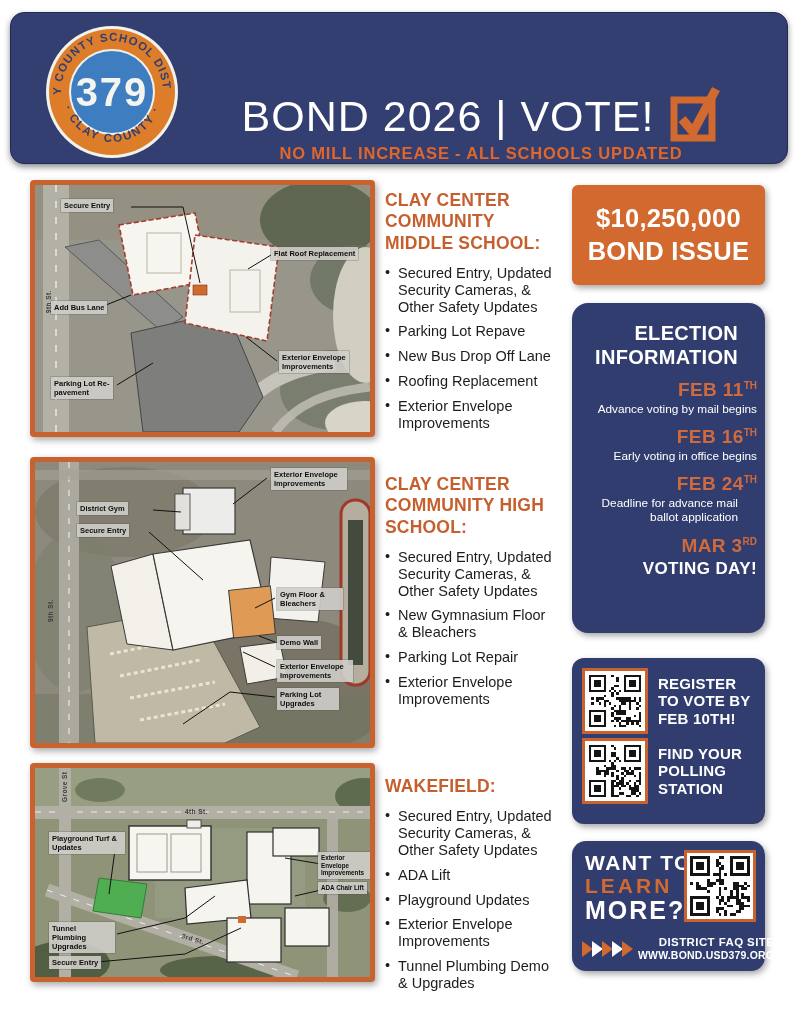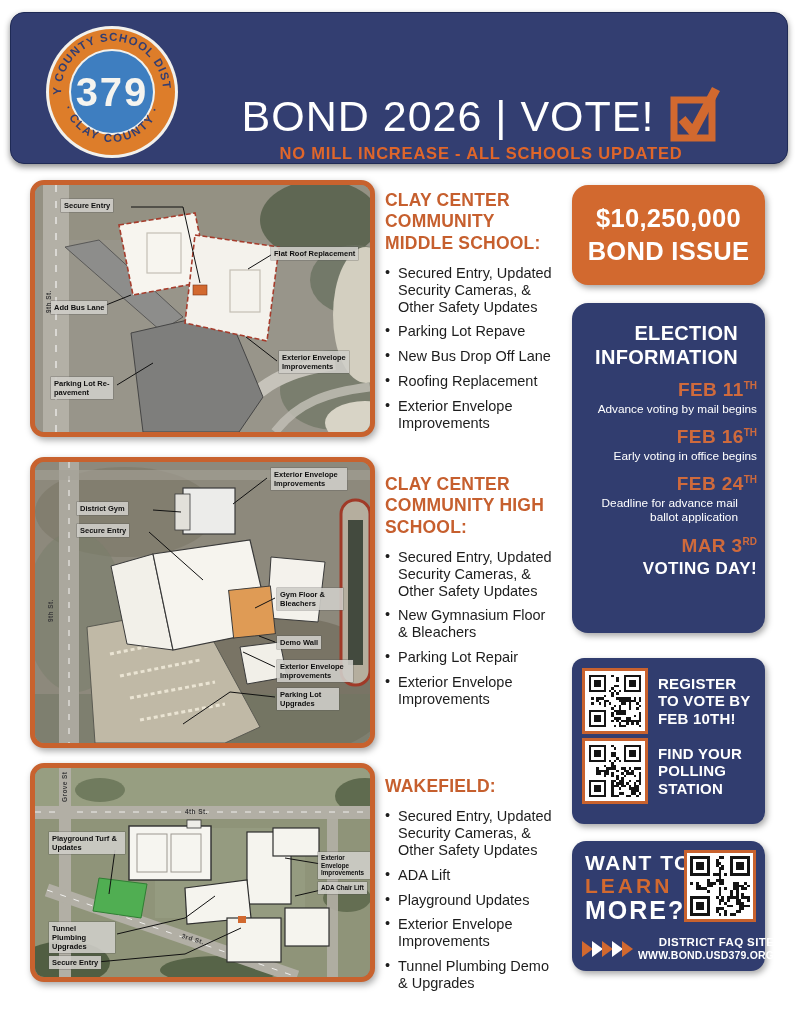--- a/index.html
+++ b/index.html
@@ -14,21 +14,21 @@
              font-size:45px;font-weight:bold;letter-spacing:1px;white-space:nowrap;}
   .hdr-sub{position:absolute;left:178px;right:14px;top:74px;height:58px;display:flex;
            align-items:center;justify-content:center;gap:14px;color:#fff;text-align:right;}
   .hdr-sub .sub-text{font-size:43px;font-weight:normal;letter-spacing:1px;white-space:nowrap;}
   .hdr-sub svg{margin-top:-6px;}
   .hdr-tag{position:absolute;left:178px;right:14px;top:131px;text-align:center;color:#e0662a;
            font-size:16.5px;font-weight:bold;letter-spacing:.8px;white-space:nowrap;}
 
   
   .map{position:absolute;left:30px;width:345px;box-sizing:border-box;border:5px solid #c8622e;
-       border-radius:14px;overflow:hidden;box-shadow:2px 3px 7px rgba(0,0,0,.35);background:#8f8c80;}
+       border-radius:4px;overflow:hidden;box-shadow:2px 3px 7px rgba(0,0,0,.35);background:#8f8c80;}
   .map svg.terrain{position:absolute;inset:0;width:100%;height:100%;}
   #map1{top:180px;height:257px;}
   #map2{top:457px;height:291px;}
   #map3{top:763px;height:219px;}
   .callout{position:absolute;background:rgba(206,205,200,.9);color:#0e0e0e;font-weight:bold;
            font-size:7.5px;line-height:1.2;padding:2px 3px;box-shadow:0 0 0 .5px rgba(80,80,80,.55);}
   .nw{white-space:nowrap;}
   .tiny{font-size:6.3px;}
   .street{position:absolute;color:#3c3c3c;font-size:6.5px;font-weight:bold;transform:rotate(-90deg);
           transform-origin:left top;letter-spacing:.4px;}
@@ -43,21 +43,21 @@
   .sec-list{margin:11px 0 0 0;padding:0;width:172px;list-style:none;}
   .sec-list li{position:relative;padding-left:13px;margin-top:8px;color:#1d1d1d;font-size:14.5px;
                line-height:1.16;}
   .sec-list li::before{content:"\2022";position:absolute;left:0;top:-1px;color:#1d1d1d;}
 
   
   .rbox{position:absolute;left:572px;width:193px;box-sizing:border-box;border-radius:16px;
         box-shadow:2px 3px 6px rgba(0,0,0,.35);}
   .bond{top:185px;height:100px;background:#d2692f;display:flex;flex-direction:column;
         align-items:center;justify-content:center;color:#fff;font-weight:bold;font-size:25.5px;
-        line-height:1.3;letter-spacing:.3px;}
+        line-height:1.3;letter-spacing:.3px;border-radius:6px;}
   .election{top:303px;height:330px;background:#313d6f;padding:18px 8px 10px 16px;color:#fff;text-align:right;}
   .el-head{font-size:20px;font-weight:bold;line-height:1.2;letter-spacing:.3px;width:150px;}
   .entry{margin-top:11px;}
   .edate{color:#cf6a3c;font-size:19px;font-weight:bold;letter-spacing:.4px;line-height:1;}
   .edate sup{font-size:10px;letter-spacing:0;}
   .edesc{color:#fff;font-size:11.8px;margin-top:3px;line-height:1.2;}
   .edesc.voting-day{font-size:17px;font-weight:bold;letter-spacing:.4px;margin-top:4px;}
 
   .qrpanel{top:658px;height:166px;background:#313d6f;border-radius:12px;padding:10px 8px 20px 10px;
            display:flex;flex-direction:column;justify-content:space-between;}

